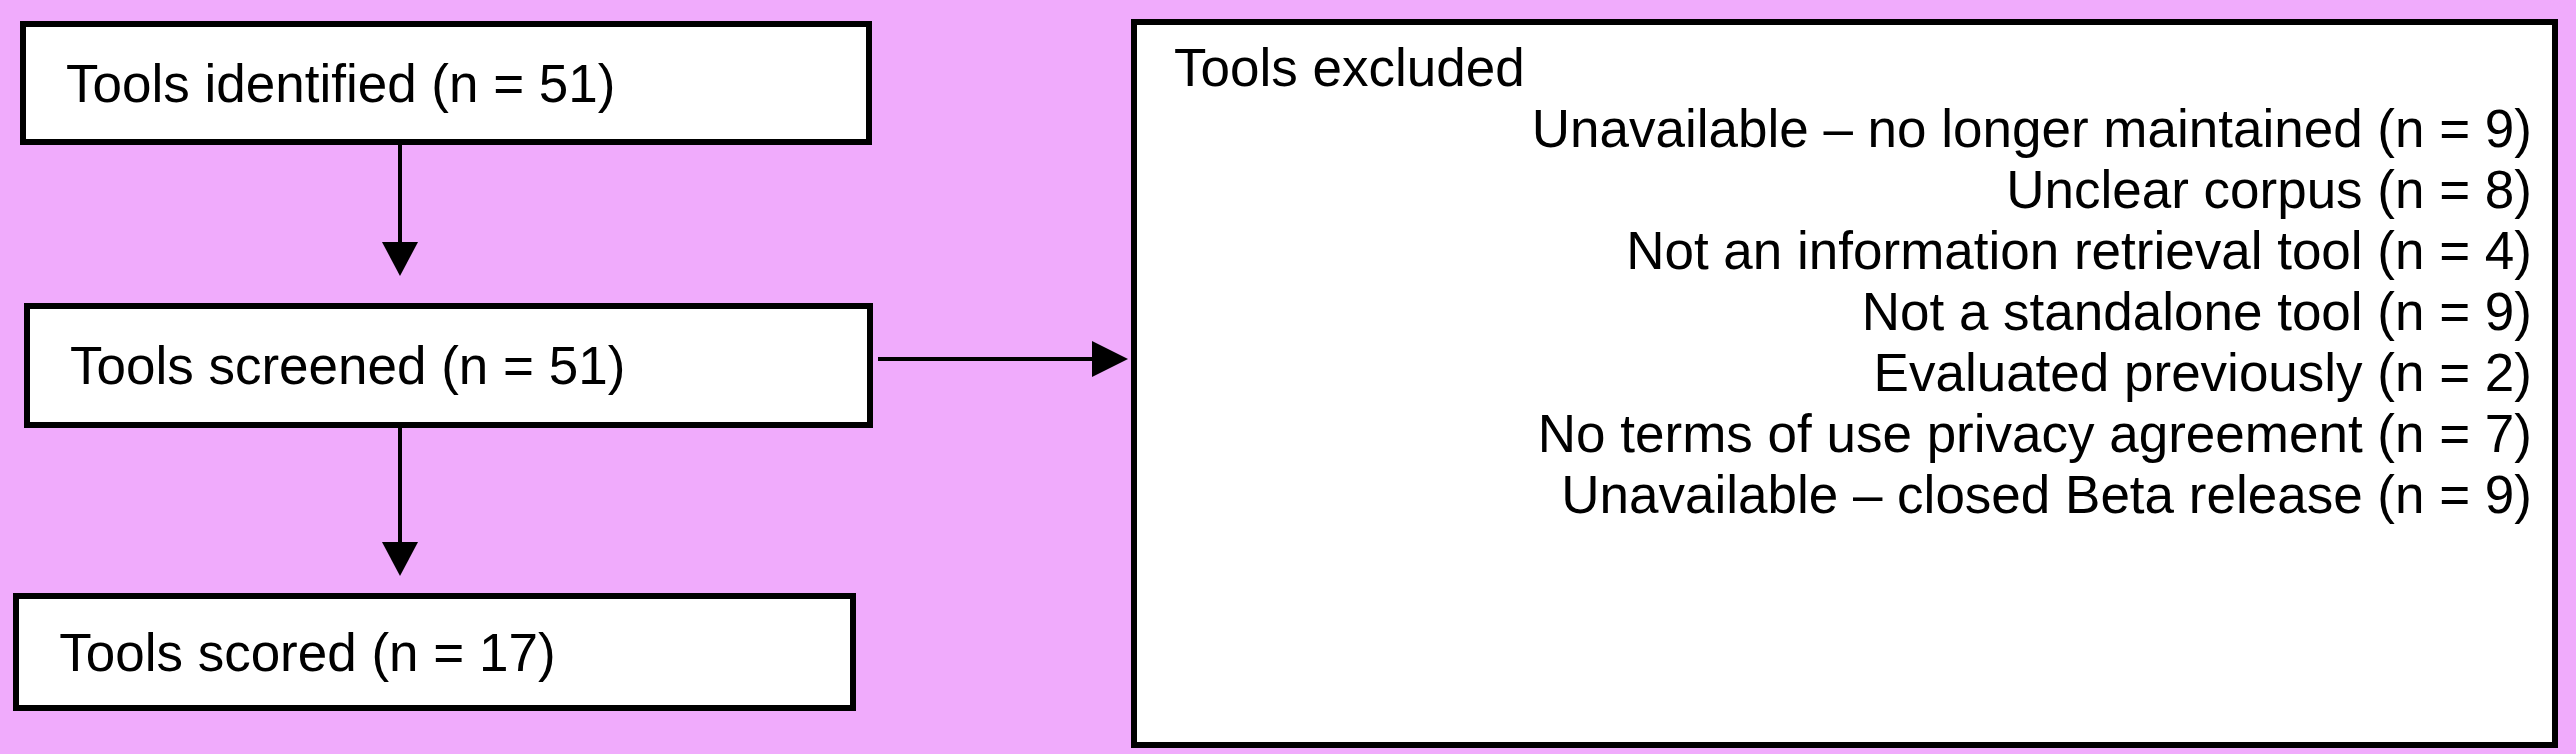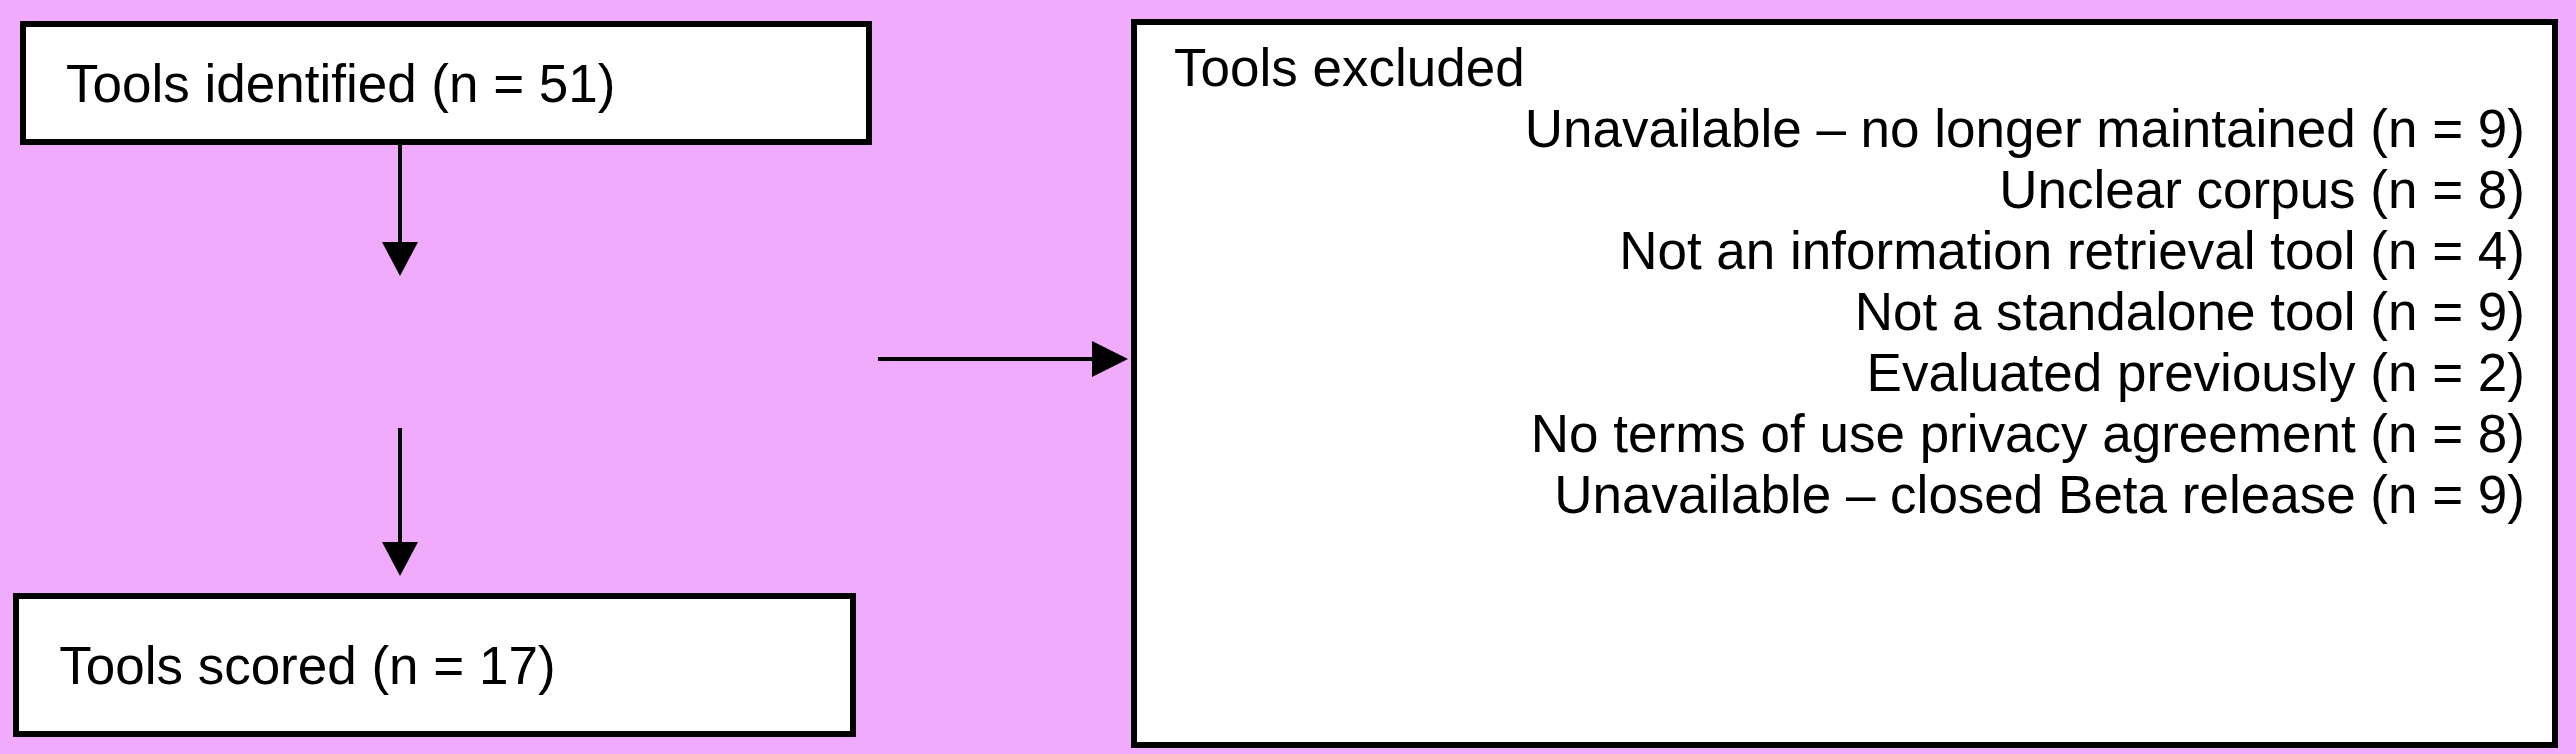--- a/index.html
+++ b/index.html
@@ -24,23 +24,23 @@
   }
   .stagebox {
     display: flex;
     align-items: center;
     padding-left: 40px;
     font-size: 53px;
     white-space: nowrap;
   }
   #box-identified { left: 20px;  top: 21px;  width: 852px; height: 124px; }
   #box-screened   { left: 24px;  top: 303px; width: 849px; height: 125px; }
-  #box-scored     { left: 13.2px;  top: 593px; width: 843px; height: 144px; }
+  #box-scored     { left: 13.2px;  top: 593px; width: 843px; height: 118px; }
   #box-excluded   { left: 1131px; top: 18.5px; width: 1427px; height: 729px;
-                    padding: 12px 27px 0 37px; font-size: 53px; line-height: 61px; }
+                    padding: 12px 20px 0 37px; font-size: 53px; line-height: 61px; }
   #box-excluded .reasons { margin-left: 83px; text-align: right; }
   .reason, .excluded-line { white-space: nowrap; }
 
   .arrow-line-v {
     position: absolute;
     width: 4px;
     background: #000000;
   }
   .arrow-head-down {
     position: absolute;
@@ -73,38 +73,41 @@
 
 <div class="canvas">
 
   <div id="box-identified" class="flowbox stagebox">
     <span>Tools identified (n = 51)</span>
   </div>
 
   <div id="arrow1-line" class="arrow-line-v"></div>
   <div id="arrow1-head" class="arrow-head-down"></div>
 
+  <div id="box-screened" class="flowbox stagebox">
+    <span>Tools screened (n = 51)</span>
+  </div>
 
   <div id="arrow2-line" class="arrow-line-v"></div>
   <div id="arrow2-head" class="arrow-head-down"></div>
 
   <div id="arrow3-line" class="arrow-line-h"></div>
   <div id="arrow3-head" class="arrow-head-right"></div>
 
   <div id="box-scored" class="flowbox stagebox">
     <span>Tools scored (n = 17)</span>
   </div>
 
   <div id="box-excluded" class="flowbox">
     <div class="excluded-line">Tools excluded</div>
     <div class="reasons">
       <div class="reason">Unavailable – no longer maintained (n = 9)</div>
       <div class="reason">Unclear corpus (n = 8)</div>
       <div class="reason">Not an information retrieval tool (n = 4)</div>
       <div class="reason">Not a standalone tool (n = 9)</div>
       <div class="reason">Evaluated previously (n = 2)</div>
-      <div class="reason">No terms of use privacy agreement (n = 8)</div>
+      <div class="reason">No terms of use privacy agreement (n = 7)</div>
       <div class="reason">Unavailable – closed Beta release (n = 9)</div>
     </div>
   </div>
 
 </div>
 
 
 </body></html>

